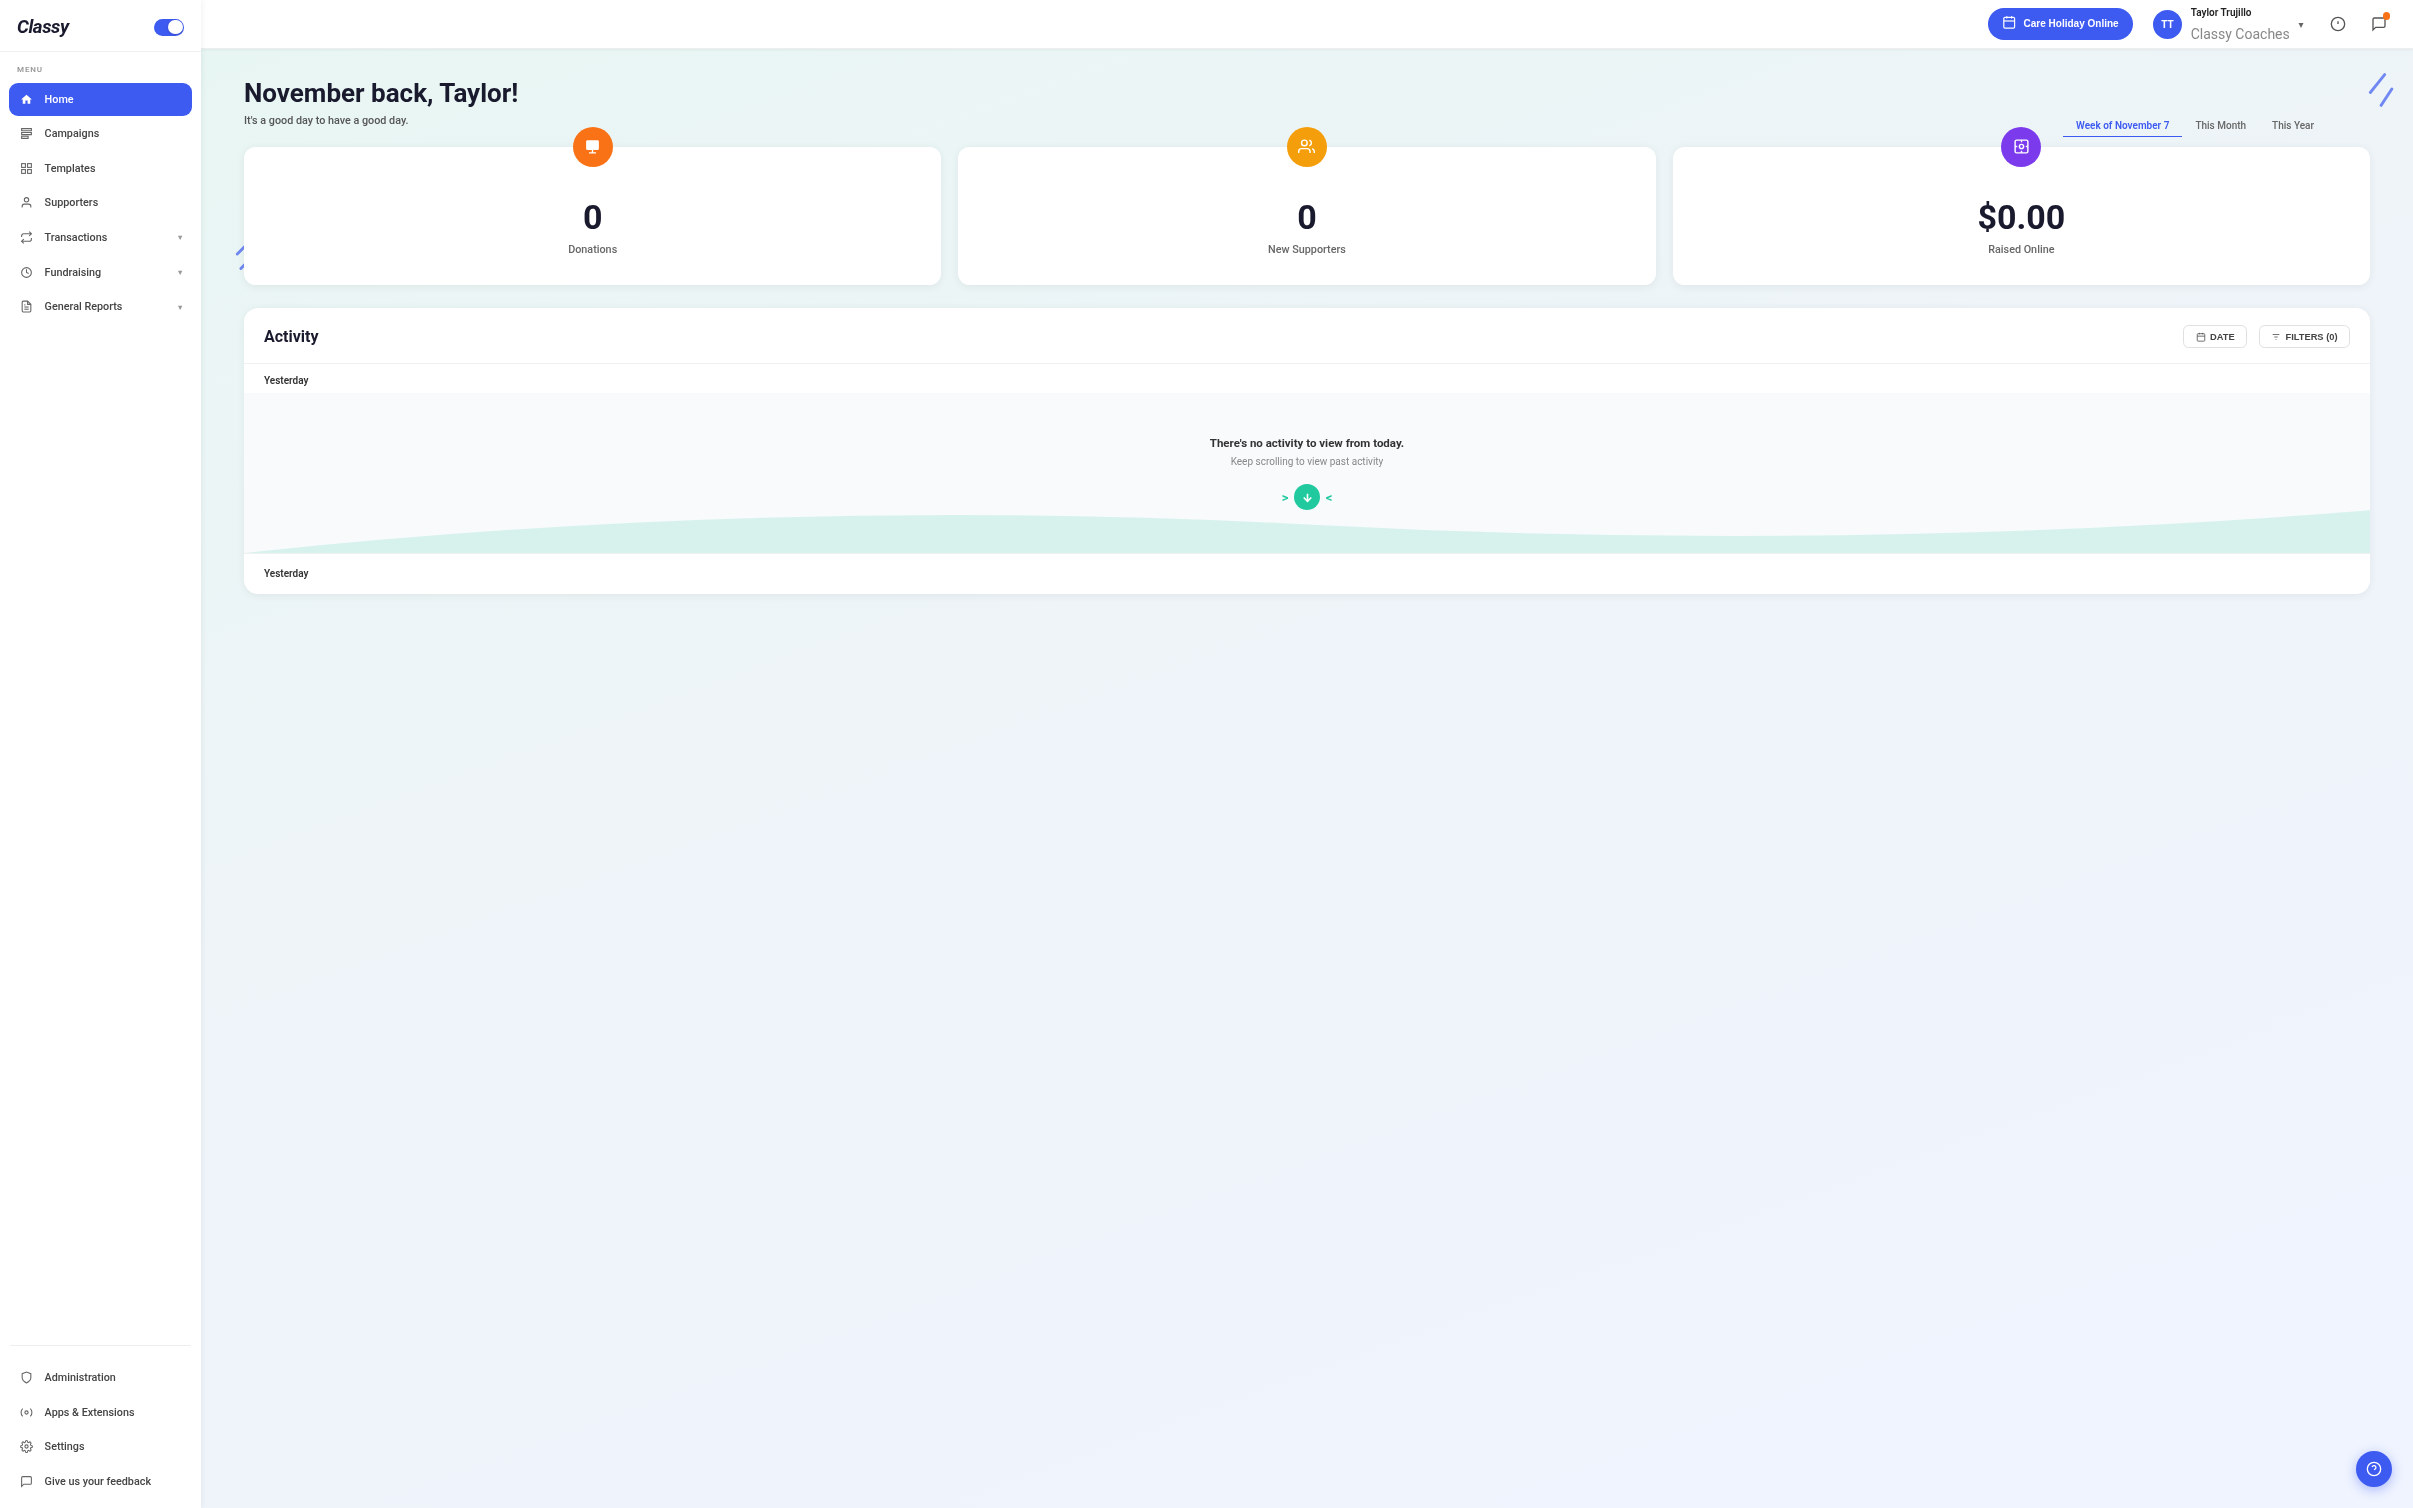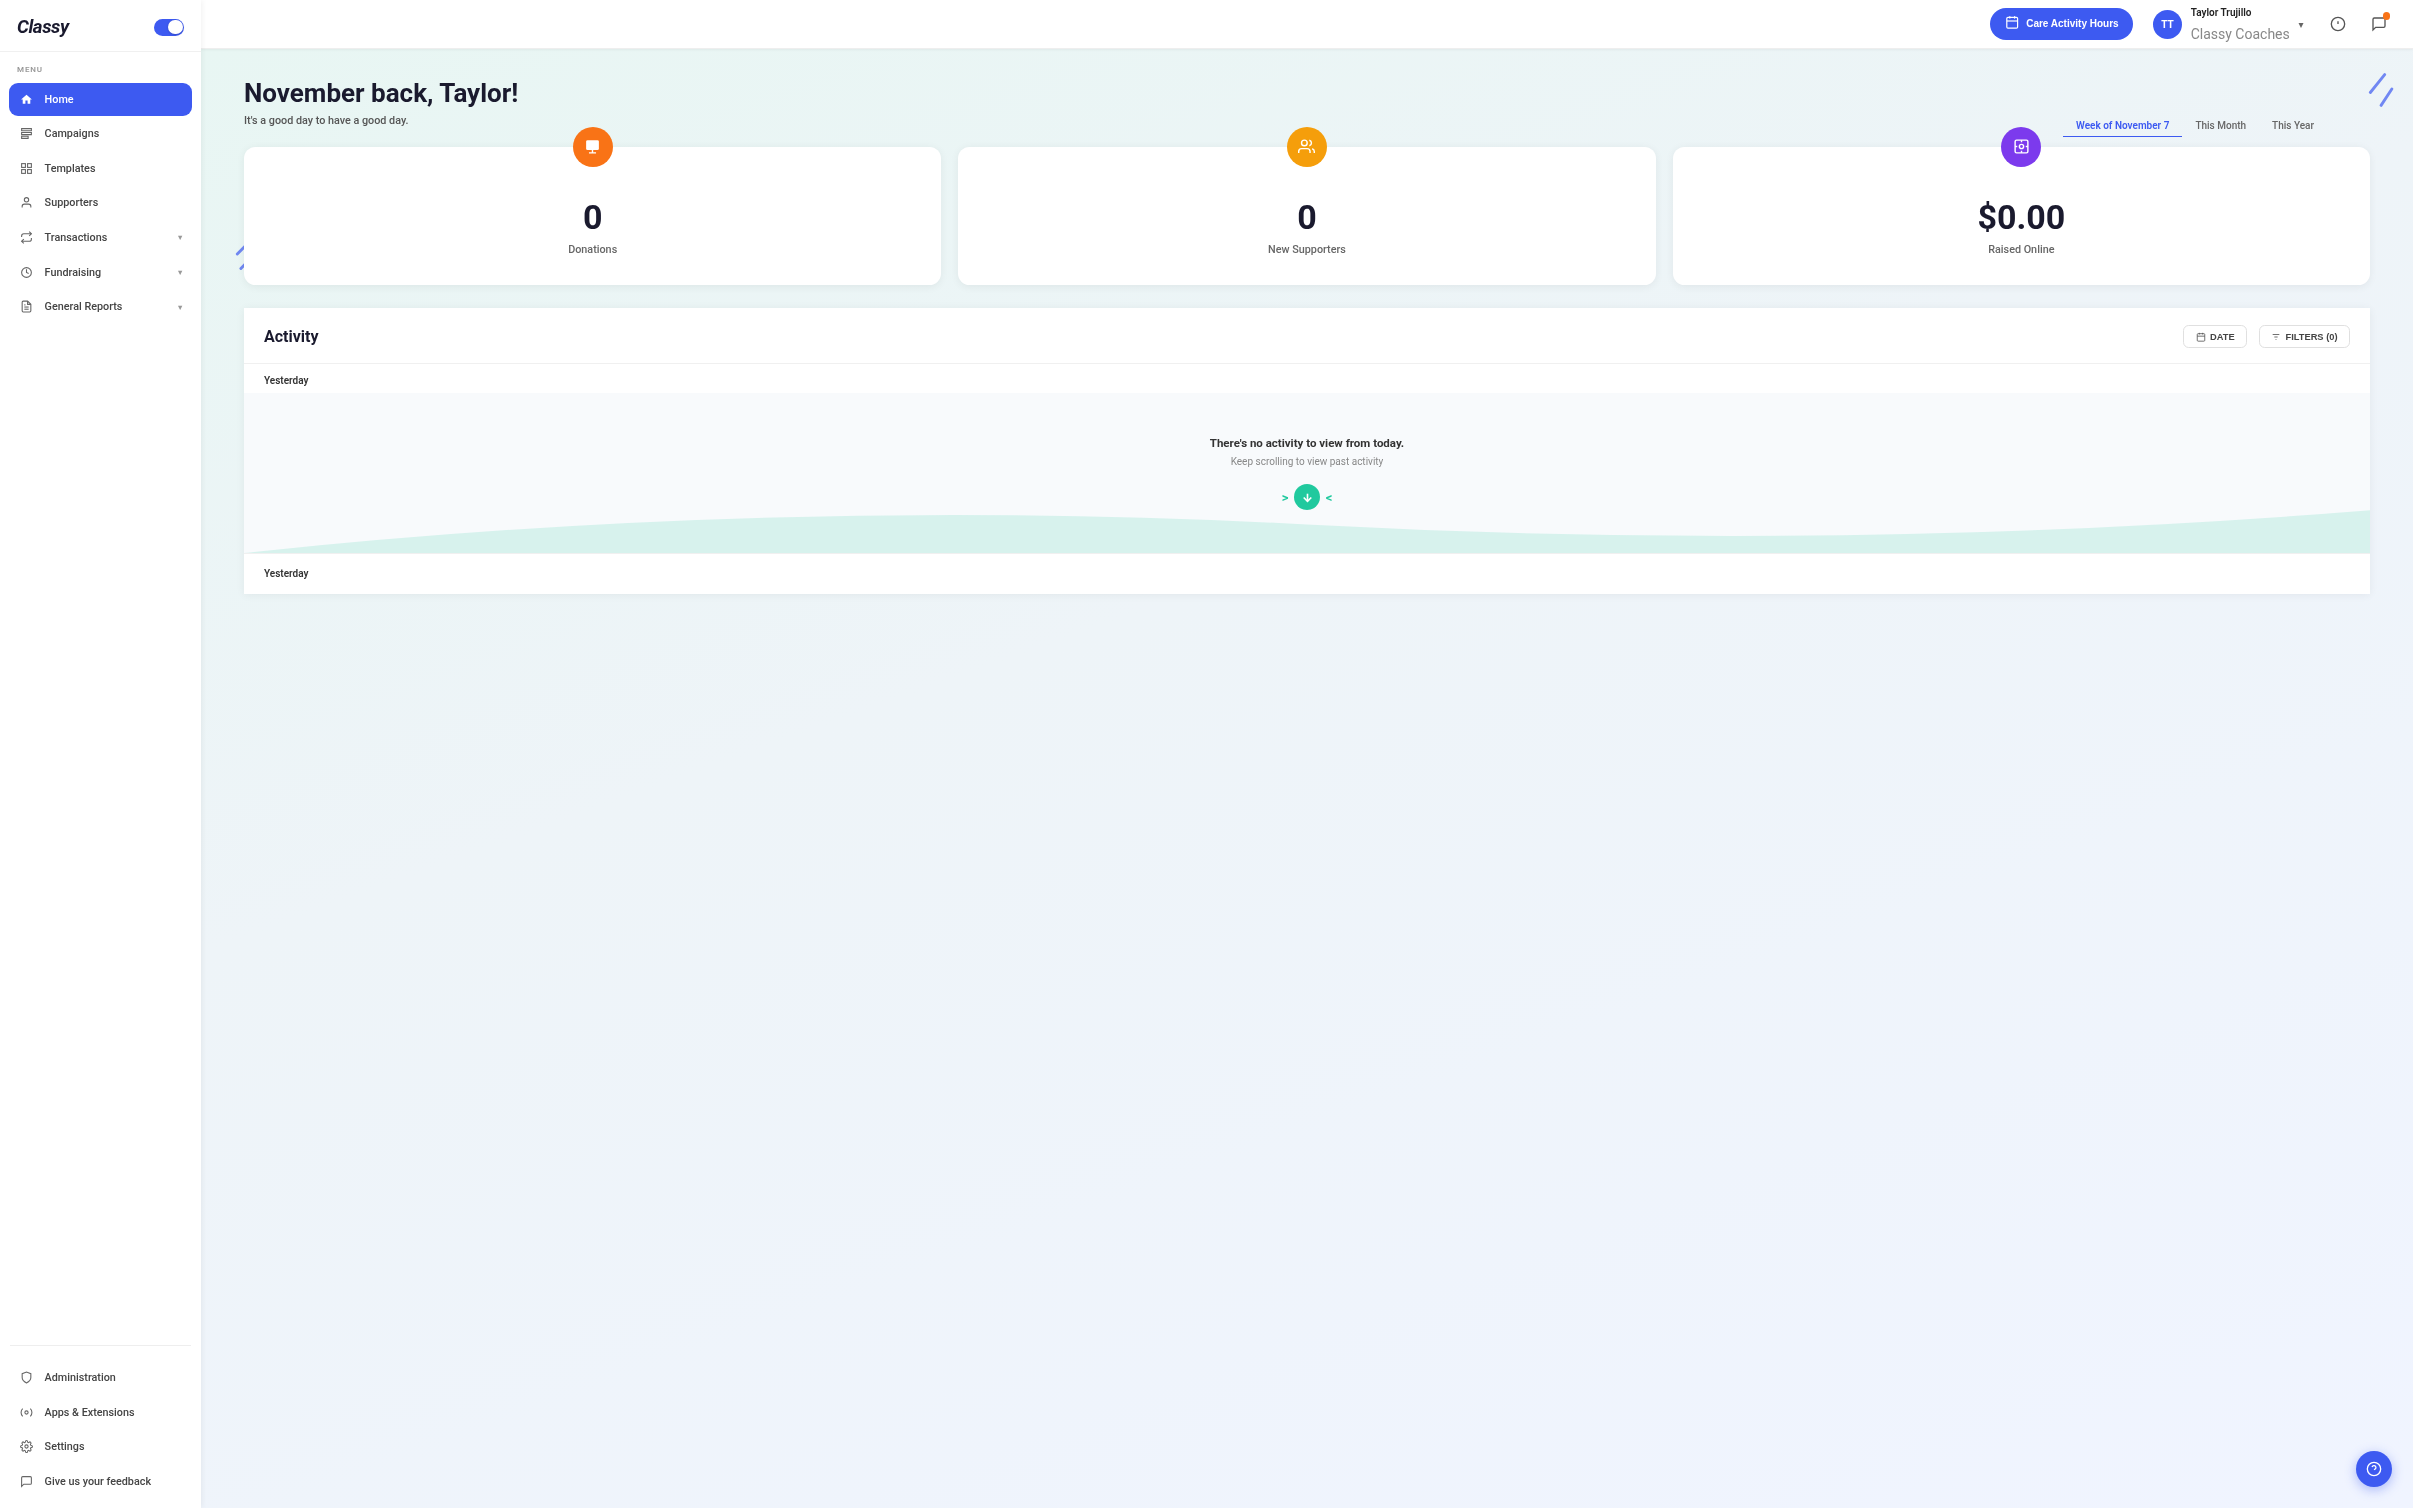--- a/index.html
+++ b/index.html
@@ -198,21 +198,21 @@
     }
     .stat-icon-circle.orange { background: #f97316; }
     .stat-icon-circle.amber { background: #f59e0b; }
     .stat-icon-circle.purple { background: #7c3aed; }
     .stat-number { font-size: 34px; font-weight: 700; color: #1a1a2e; margin-top: 21.5px; }
     .stat-label { font-size: 10.8px; color: #666; margin-top: 5.7px; font-weight: 500; }
 
     
     .activity-card {
       background: #fff;
-      border-radius: 0;
+      border-radius: 14px;
       box-shadow: 0 1.4px 8.6px rgba(0,0,0,0.06);
       overflow: hidden;
     }
     .activity-header {
       display: flex;
       align-items: center;
       justify-content: space-between;
       padding: 17px 20px 14.4px 20px;
       border-bottom: 0.7px solid #f0f0f0;
     }
@@ -451,21 +451,21 @@
   <div id="topbar">
     <button class="holiday-btn">
       <span class="holiday-btn-icon">
         <svg width="14.4" height="14.4" viewBox="0 0 24 24" fill="none" stroke="white" stroke-width="2">
             <rect x="3" y="4" width="18" height="18" rx="2"></rect>
             <line x1="16" y1="2" x2="16" y2="6"></line>
             <line x1="8" y1="2" x2="8" y2="6"></line>
             <line x1="3" y1="10" x2="21" y2="10"></line>
           </svg>
       </span>
-      <span>Care Activity Hours</span>
+      <span>Care Holiday Online</span>
     </button>
 
     <div class="user-area">
       <div class="user-avatar">TT</div>
       <div class="user-info">
         <span class="user-name">Taylor Trujillo</span>
         <span class="user-role">Classy Coaches</span>
       </div>
       <span class="chevron-icon">▾</span>
     </div>

